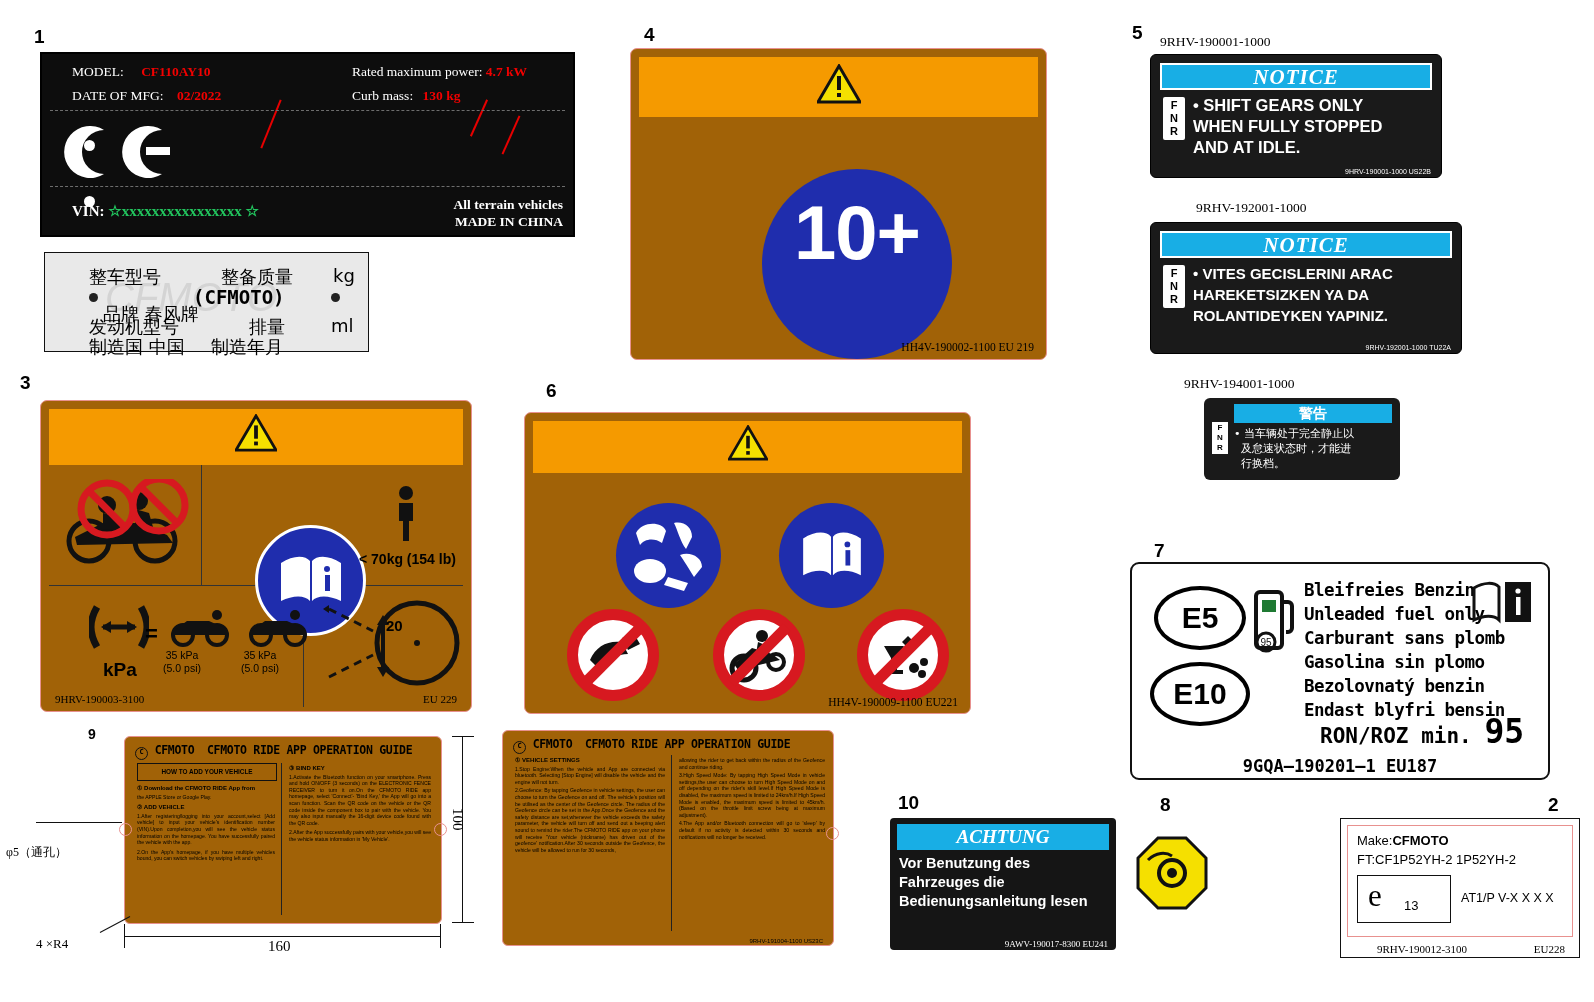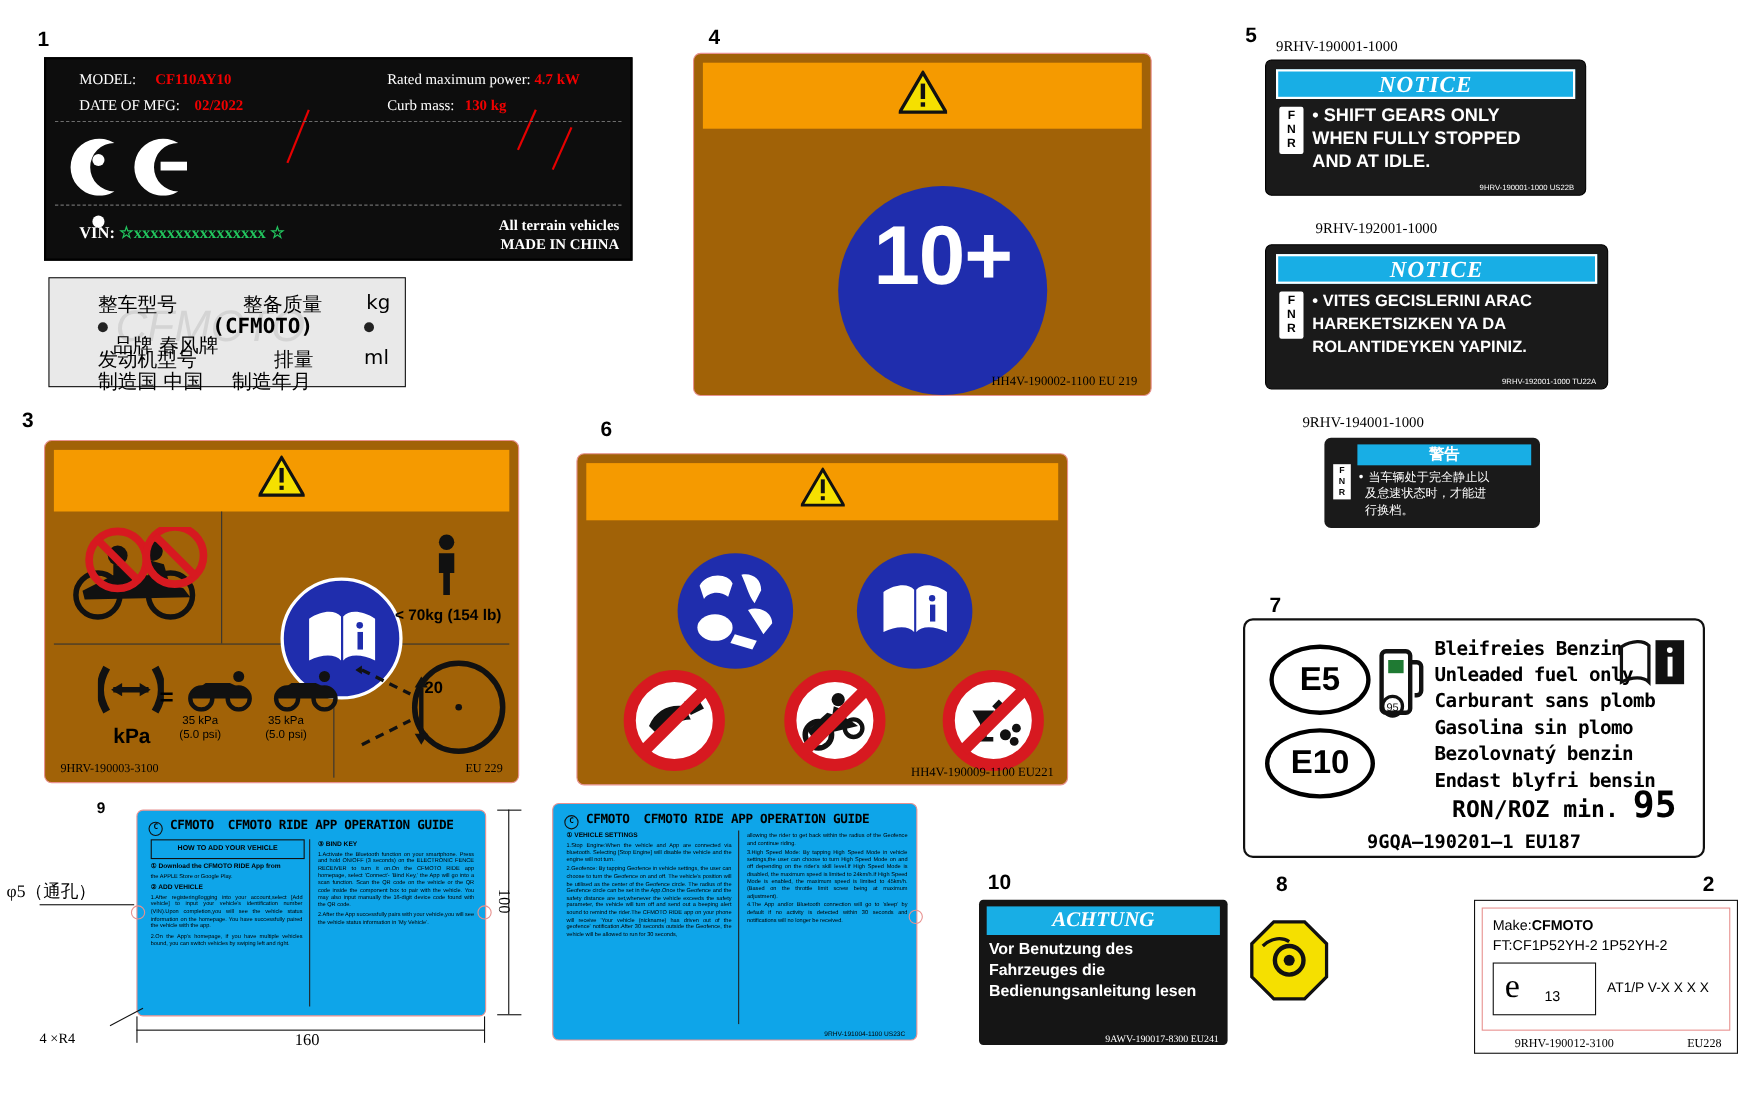--- a/index.html
+++ b/index.html
@@ -81,21 +81,21 @@
 
   
   #c7{left:1130px;top:562px;width:420px;height:218px;background:#fff;border:2px solid #111;border-radius:9px;}
   #c7 .ering{position:absolute;border:4px solid #000;border-radius:50%;display:flex;align-items:center;justify-content:center;font-size:30px;font-weight:bold;font-family:"Liberation Sans",sans-serif;}
   #c7 .fuels{position:absolute;left:172px;top:14px;font-size:17.5px;font-weight:bold;line-height:24px;font-family:"DejaVu Sans Mono",monospace;letter-spacing:-0.5px;}
   #c7 .ron{position:absolute;left:188px;top:148px;font-size:21px;font-weight:bold;font-family:"DejaVu Sans Mono",monospace;}
   #c7 .ron b{font-size:33px;}
   #c7 .code{position:absolute;left:0;right:0;bottom:2px;text-align:center;font-size:17px;font-weight:bold;font-family:"DejaVu Sans Mono",monospace;}
 
   
-  .appcard{position:absolute;background:#0ea5e9;border:1.2px solid #e8918f;border-radius:6px;}
+  .appcard{position:absolute;background:#a16207;border:1.2px solid #e8918f;border-radius:6px;}
   .appcard .brand{position:absolute;left:10px;top:6px;font-size:11.5px;font-weight:bold;font-family:"DejaVu Sans Mono",monospace;letter-spacing:-0.3px;}
   .appcol{position:absolute;font-size:5.1px;line-height:6.6px;text-align:justify;}
   .appcol .h{font-weight:bold;font-size:6px;display:block;margin-bottom:2px;}
   .boxed{position:absolute;border:1px solid #111;}
   .dimline{position:absolute;background:#111;}
   .dimtxt{position:absolute;font-size:15px;font-family:"Liberation Serif",serif;}
 
   
   #c10{left:890px;top:818px;width:226px;height:132px;background:#151515;border-radius:4px;}
   #c10 .hdr{position:absolute;left:7px;top:6px;right:7px;height:26px;background:#18aee5;}
@@ -459,21 +459,21 @@
 
 <div class="dimline" style="left:124px;top:936px;width:316px;height:1px;"></div>
 <div class="dimline" style="left:124px;top:924px;width:1px;height:24px;"></div>
 <div class="dimline" style="left:440px;top:924px;width:1px;height:24px;"></div>
 <div class="dimtxt" style="left:268px;top:938px;">160</div>
 <div class="dimline" style="left:462px;top:736px;width:1px;height:186px;"></div>
 <div class="dimline" style="left:452px;top:736px;width:22px;height:1px;"></div>
 <div class="dimline" style="left:452px;top:922px;width:22px;height:1px;"></div>
 <div class="dimtxt" style="left:466px;top:808px;transform:rotate(90deg);transform-origin:0 0;">100</div>
 <div class="dimline" style="left:36px;top:822px;width:86px;height:1px;"></div>
-<div class="dimtxt" style="left:6px;top:800px;font-size:16px;">φ5（通孔）</div>
+<div class="dimtxt" style="left:6px;top:844px;font-size:12px;">φ5（通孔）</div>
 <div class="dimline" style="left:98px;top:924px;width:34px;height:1px;transform:rotate(-28deg);"></div>
 <div class="dimtxt" style="left:36px;top:936px;font-size:13px;">4 ×R4</div>
 
 <div class="appcard" style="left:502px;top:730px;width:330px;height:214px;">
   <div class="brand">
     <span style="display:inline-block;width:11px;height:11px;border:1.4px solid #111;border-radius:50%;text-align:center;line-height:9px;font-size:7px;">C</span>
     <span>CFMOTO</span>
     <span style="margin-left:6px;">CFMOTO RIDE APP OPERATION GUIDE</span>
   </div>
   <div class="appcol" style="left:12px;top:26px;width:150px;">

